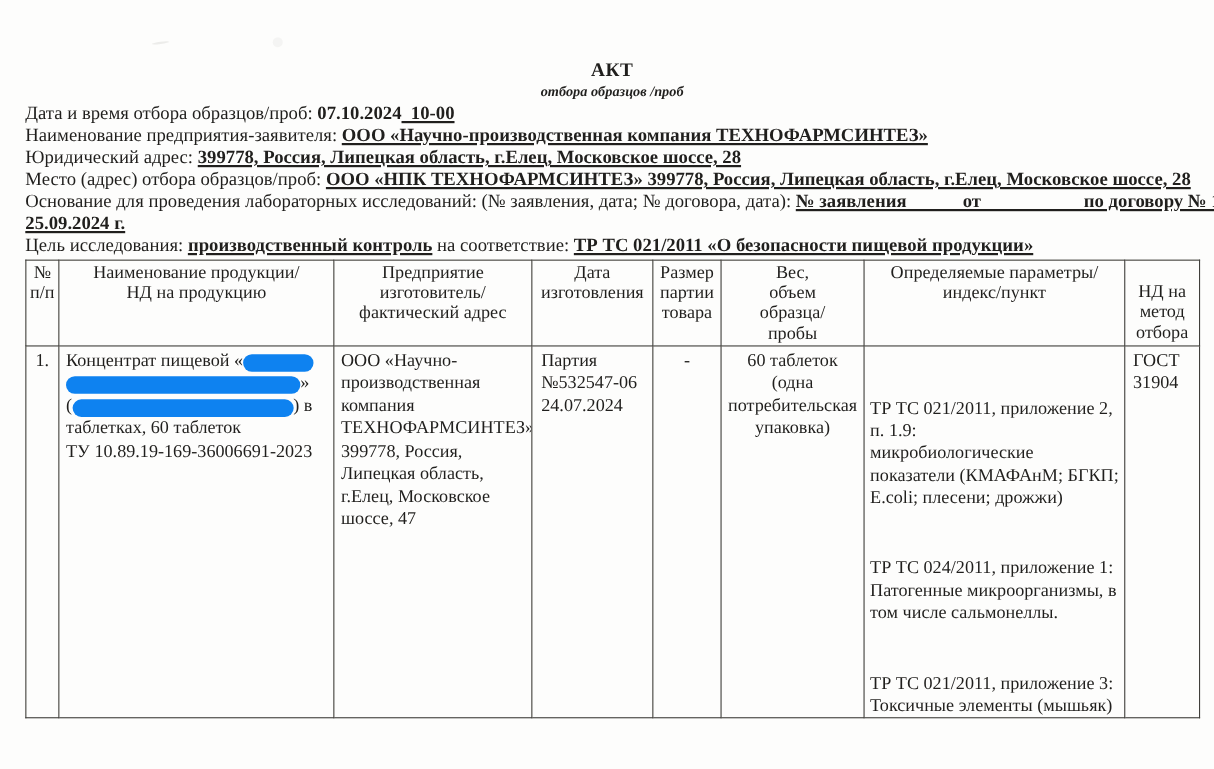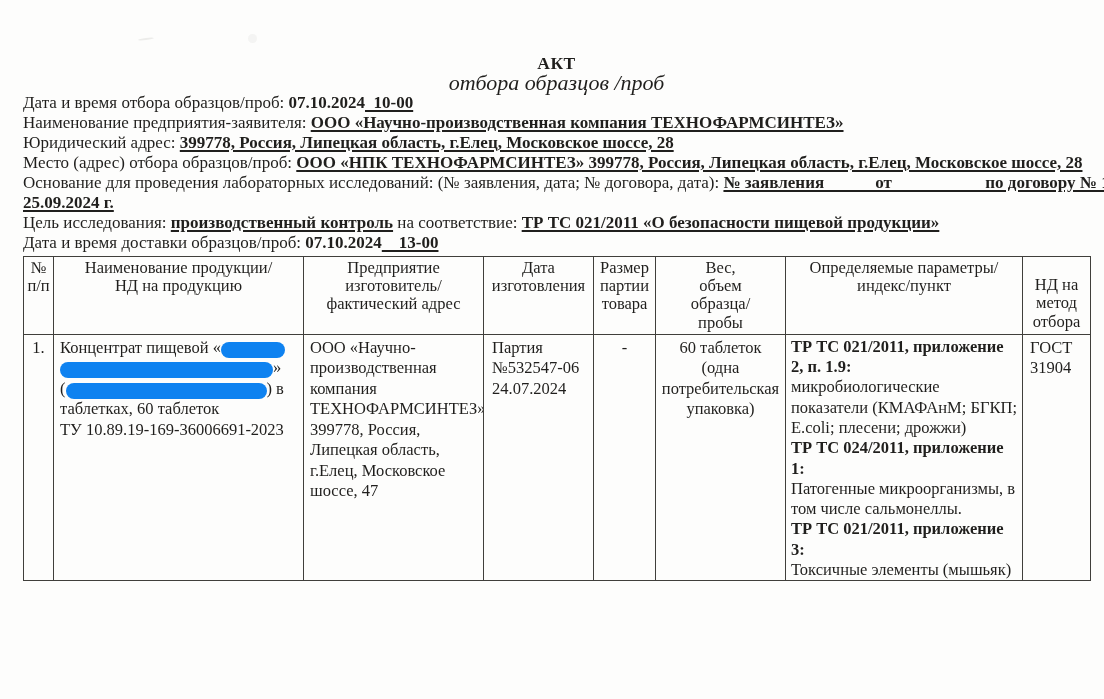--- a/index.html
+++ b/index.html
@@ -13,21 +13,21 @@
     width:1104px;height:699px;overflow:hidden;
     background:var(--paper);
     color:var(--ink);
     font-family:"Liberation Serif","DejaVu Serif",serif;
   }
   .page{position:relative;width:1104px;height:699px;padding:53px 14px 0 23px;box-sizing:border-box;}
   .scan-mark{position:absolute;background:#ececea;border-radius:50%;}
   .scan-mark.m1{left:138px;top:38px;width:16px;height:2px;transform:rotate(-8deg);}
   .scan-mark.m2{left:248px;top:34px;width:9px;height:9px;opacity:.5;}
   .title{ text-align:center;font-weight:bold;font-size:17.5px;line-height:20px;letter-spacing:.5px;}
-  .subtitle{text-align:center;font-weight:normal;font-style:italic;font-size:22px;line-height:20px;}
+  .subtitle{text-align:center;font-weight:bold;font-style:italic;font-size:13px;line-height:20px;}
   .line{font-size:17px;line-height:20px;white-space:nowrap;}
   .b{font-weight:bold;}
   .u{text-decoration:underline;text-decoration-thickness:1.5px;text-underline-offset:2px;}
   table.doc{
     border-collapse:collapse;table-layout:fixed;
     width:1067px;margin-top:3px;
   }
   table.doc th,table.doc td{
     border:1px solid var(--table_border);
     font-size:16.5px;
@@ -44,21 +44,21 @@
   }
   table.doc th.v-bottom{vertical-align:bottom;padding-bottom:3px;}
   table.doc tr.body-row{height:245px;}
   td.c-num{text-align:center;padding-top:3px;line-height:20px;}
   td.c-prod{padding:3px 4px 0 6px;line-height:20.5px;}
   td.c-man{white-space:pre-line;padding:3px 2px 0 6px;line-height:20.5px;}
   td.c-date{white-space:pre-line;padding:3px 2px 0 8px;line-height:20.5px;}
   td.c-batch{text-align:center;padding-top:3px;line-height:20px;}
   td.c-weight{white-space:pre-line;text-align:center;padding:3px 1px 0 1px;line-height:20.5px;}
   td.c-params{padding:2px 3px 0 5px;line-height:20.3px;}
-  td.c-params .seg-b{display:block;font-weight:bold;}
+  td.c-params .seg-b{display:block;font-weight:normal;margin-top:44px;}
   td.c-params .seg-t{display:block;}
   td.c-nd{white-space:pre-line;padding:3px 2px 0 7px;line-height:20.5px;}
   .pl{display:block;}
   .pill{
     display:inline-block;height:16px;border-radius:8.5px;
     background:var(--redaction);
     vertical-align:text-bottom;margin-bottom:-1px;
   }
   .pill1{width:64px;}
   .pill2{width:213px;}
@@ -80,21 +80,20 @@
 
   <div class="line"><span>Юридический адрес:</span> <span class="b u">399778, Россия, Липецкая область, г.Елец, Московское шоссе, 28</span></div>
 
   <div class="line"><span>Место (адрес) отбора образцов/проб:</span> <span class="b u">ООО «НПК ТЕХНОФАРМСИНТЕЗ» 399778, Россия, Липецкая область, г.Елец, Московское шоссе, 28</span></div>
 
   <div class="line"><span>Основание для проведения лабораторных исследований: (№ заявления, дата; № договора, дата):</span> <span class="b u">№ заявления&nbsp;&nbsp;&nbsp;&nbsp;&nbsp;&nbsp;&nbsp;&nbsp;&nbsp;&nbsp;&nbsp;&nbsp;от&nbsp;&nbsp;&nbsp;&nbsp;&nbsp;&nbsp;&nbsp;&nbsp;&nbsp;&nbsp;&nbsp;&nbsp;&nbsp;&nbsp;&nbsp;&nbsp;&nbsp;&nbsp;&nbsp;&nbsp;&nbsp;&nbsp;по договору № 137190 от</span></div>
   <div class="line"><span class="b u">25.09.2024 г.</span></div>
 
   <div class="line"><span>Цель исследования:</span> <span class="b u">производственный контроль</span> <span>на соответствие:</span> <span class="b u">ТР ТС 021/2011 «О безопасности пищевой продукции»</span></div>
 
-  <div class="line"><span>Дата и время доставки образцов/проб:</span> <span class="b">07.10.2024</span><span class="b u">&nbsp;&nbsp;&nbsp;&nbsp;13-00</span></div>
 
   <table class="doc">
     <colgroup>
       <col style="width:30px">
         <col style="width:250px">
         <col style="width:180px">
         <col style="width:110px">
       <col style="width:62px">
         <col style="width:130px">
         <col style="width:237px">

